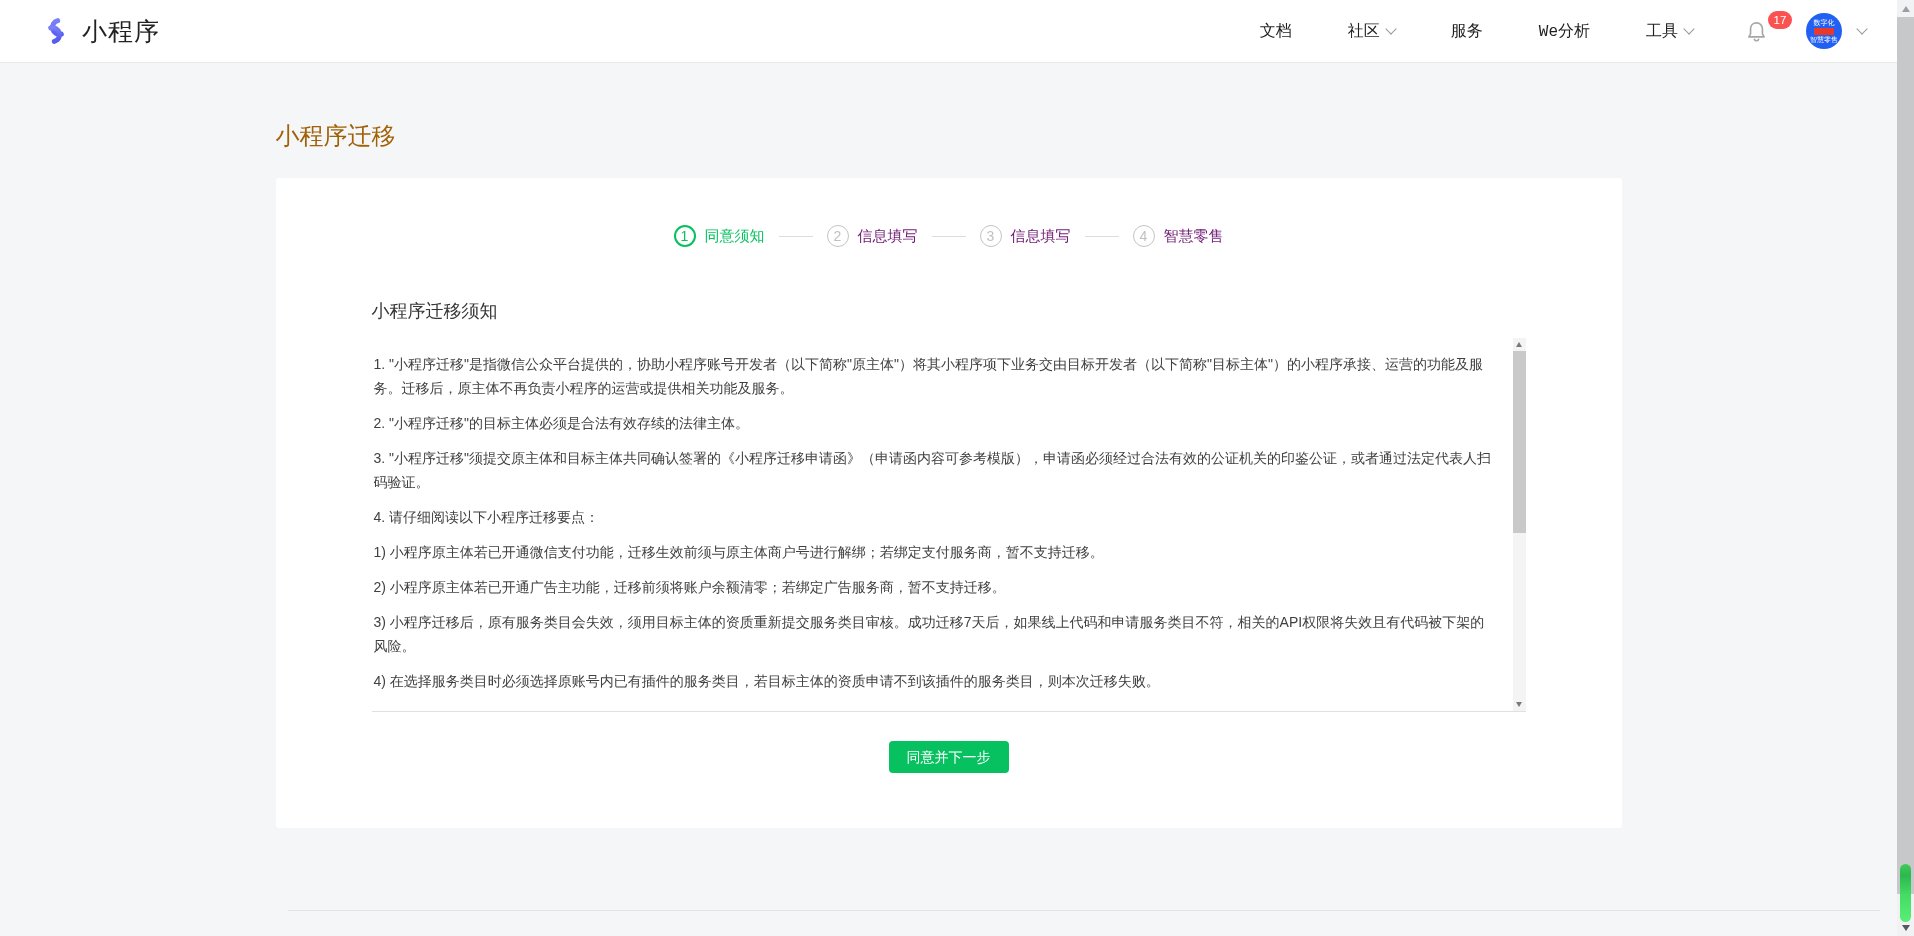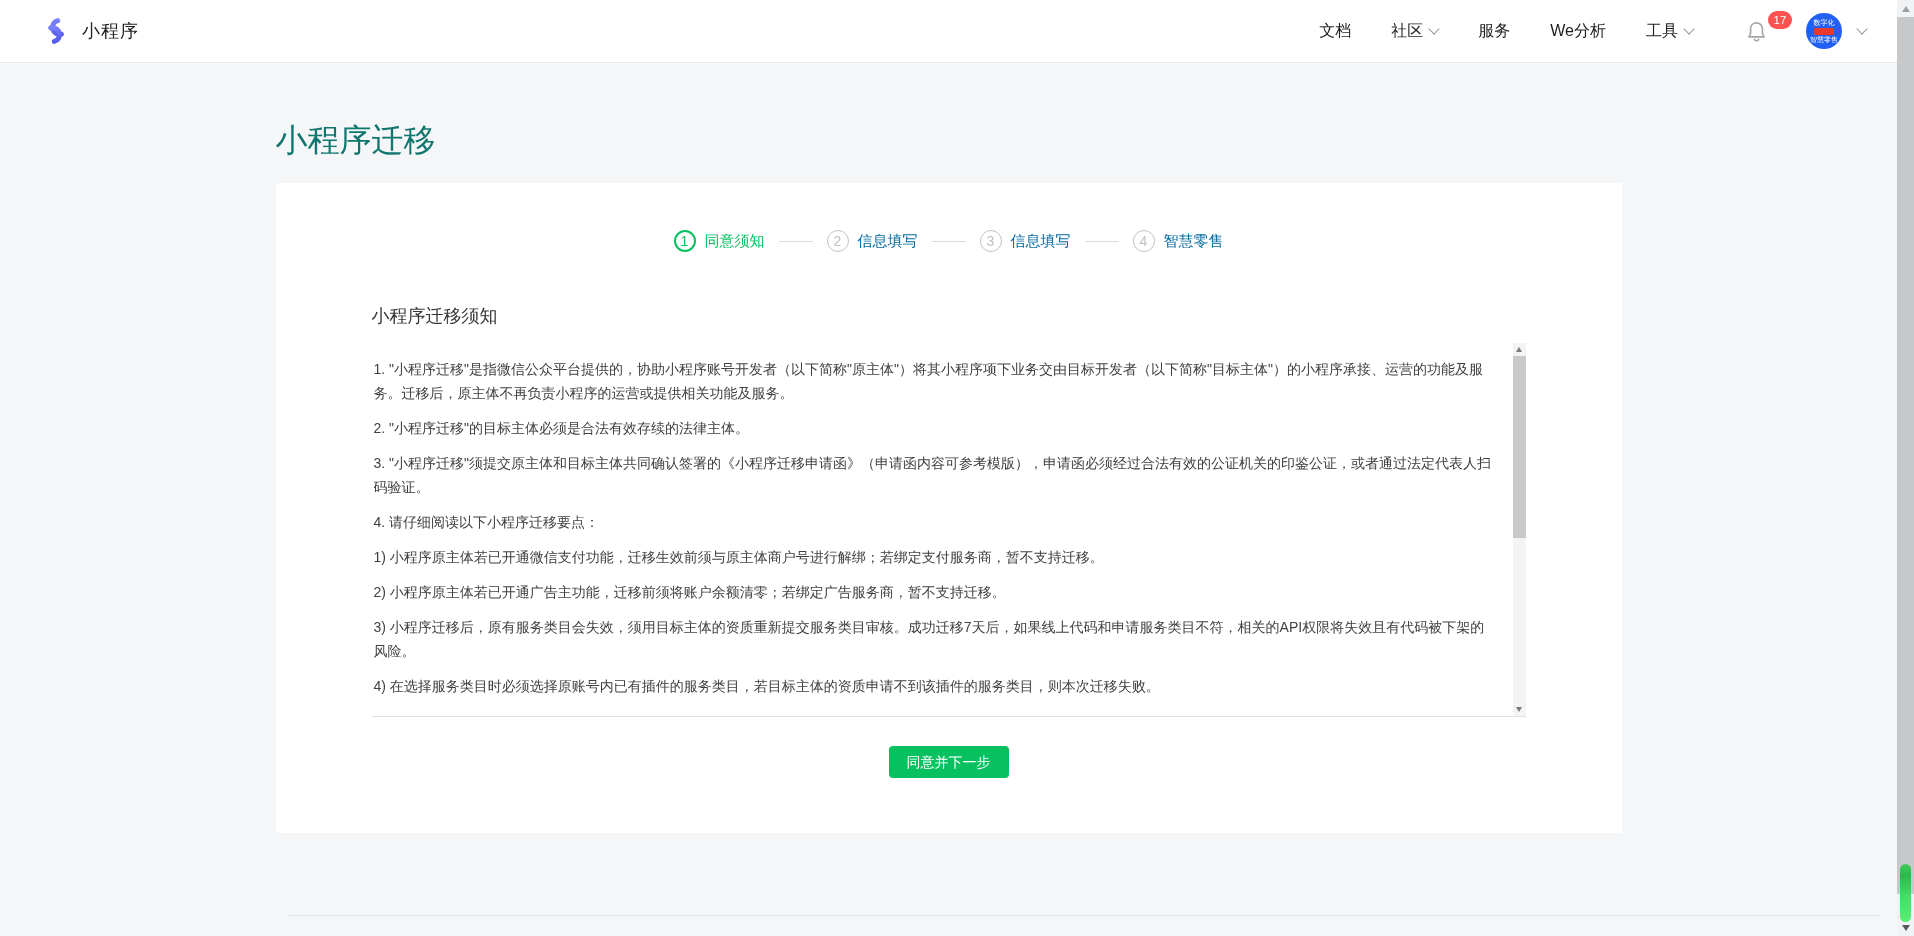--- a/index.html
+++ b/index.html
@@ -10,22 +10,22 @@
     font-family:"Liberation Sans","DejaVu Sans",sans-serif;
     color:#3f3f3f;
   }
 
   
   .header {
     height:63px; background:#ffffff; border-bottom:1px solid #e9eaec;
     display:flex; align-items:center; padding:0 48px 0 40px;
   }
   .logo { display:flex; align-items:center; gap:10px; cursor:pointer; }
-  .logo-text { font-size:18px; color:#222; letter-spacing:1px; }
-  .nav { margin-left:auto; display:flex; align-items:center; gap:40px; }
+  .logo-text { font-size:25px; color:#222; letter-spacing:1px; }
+  .nav { margin-left:auto; display:flex; align-items:center; gap:56px;font-family:Liberation Mono, monospace; }
   .nav-item { font-size:16px; color:#1f1f1f; cursor:pointer; display:flex; align-items:center; white-space:nowrap; }
   .caret {
     display:inline-block; width:8px; height:8px; margin-left:7px; margin-top:-4px;
     border-right:1.5px solid #9a9a9a; border-bottom:1.5px solid #9a9a9a;
     transform:rotate(45deg);
   }
   .bell-wrap { position:relative; margin-left:52px; cursor:pointer; }
   .badge {
     position:absolute; top:-8px; left:23px; min-width:24px; height:18px; padding:0 5px;
     background:#fa5151; color:#fff; font-size:11.5px; line-height:18px; text-align:center;
@@ -36,33 +36,33 @@
     background:#2160f3; color:#fff; cursor:pointer;
     display:flex; flex-direction:column; align-items:center; justify-content:center;
     font-size:7px; line-height:8px; overflow:hidden; text-align:center;
   }
   .avatar-band { width:20px; height:7px; background:#e8392b; border-radius:1px; margin:1px 0; }
   .account-caret { margin-left:16px; cursor:pointer; }
 
   
   .main-wrap { width:1897px; }  
   .content { width:1346px; margin:0 auto; }
-  .page-title { padding-top:40px; margin-bottom:26px; font-size:32px; line-height:33px; color:#0f766e; font-weight:400; }
+  .page-title { padding-top:40px; margin-bottom:26px; font-size:24px; line-height:33px; color:#a16207; font-weight:400; }
 
   .card { background:#fff; border-radius:3px; height:650px; padding:47px 96px 0; }
 
   
   .stepper { display:flex; justify-content:center; align-items:center; height:22px; }
   .step { display:flex; align-items:center; }
   .step-num {
     width:22px; height:22px; border-radius:50%static; border-radius:50%;
     border:1.5px solid #c4c4c4; color:#c0c0c0;
     font-size:14px; display:flex; align-items:center; justify-content:center;
   }
-  .step-label { margin-left:9px; font-size:15px; color:#0369a1; }
+  .step-label { margin-left:9px; font-size:15px; color:#701a75; }
   .step.active .step-num { border:2px solid #07c160; color:#07c160; }
   .step.active .step-label { color:#07c160; }
   .step-line { width:34px; height:1px; background:#dcdcdc; margin:0 14px; }
 
   .notice-title { margin-top:52px; font-size:18px; line-height:25px; color:#353535; }
 
   
   .terms-box {
     position:relative; margin-top:14px; height:374px;
     border-bottom:1px solid #e0e0e0; overflow:hidden;

